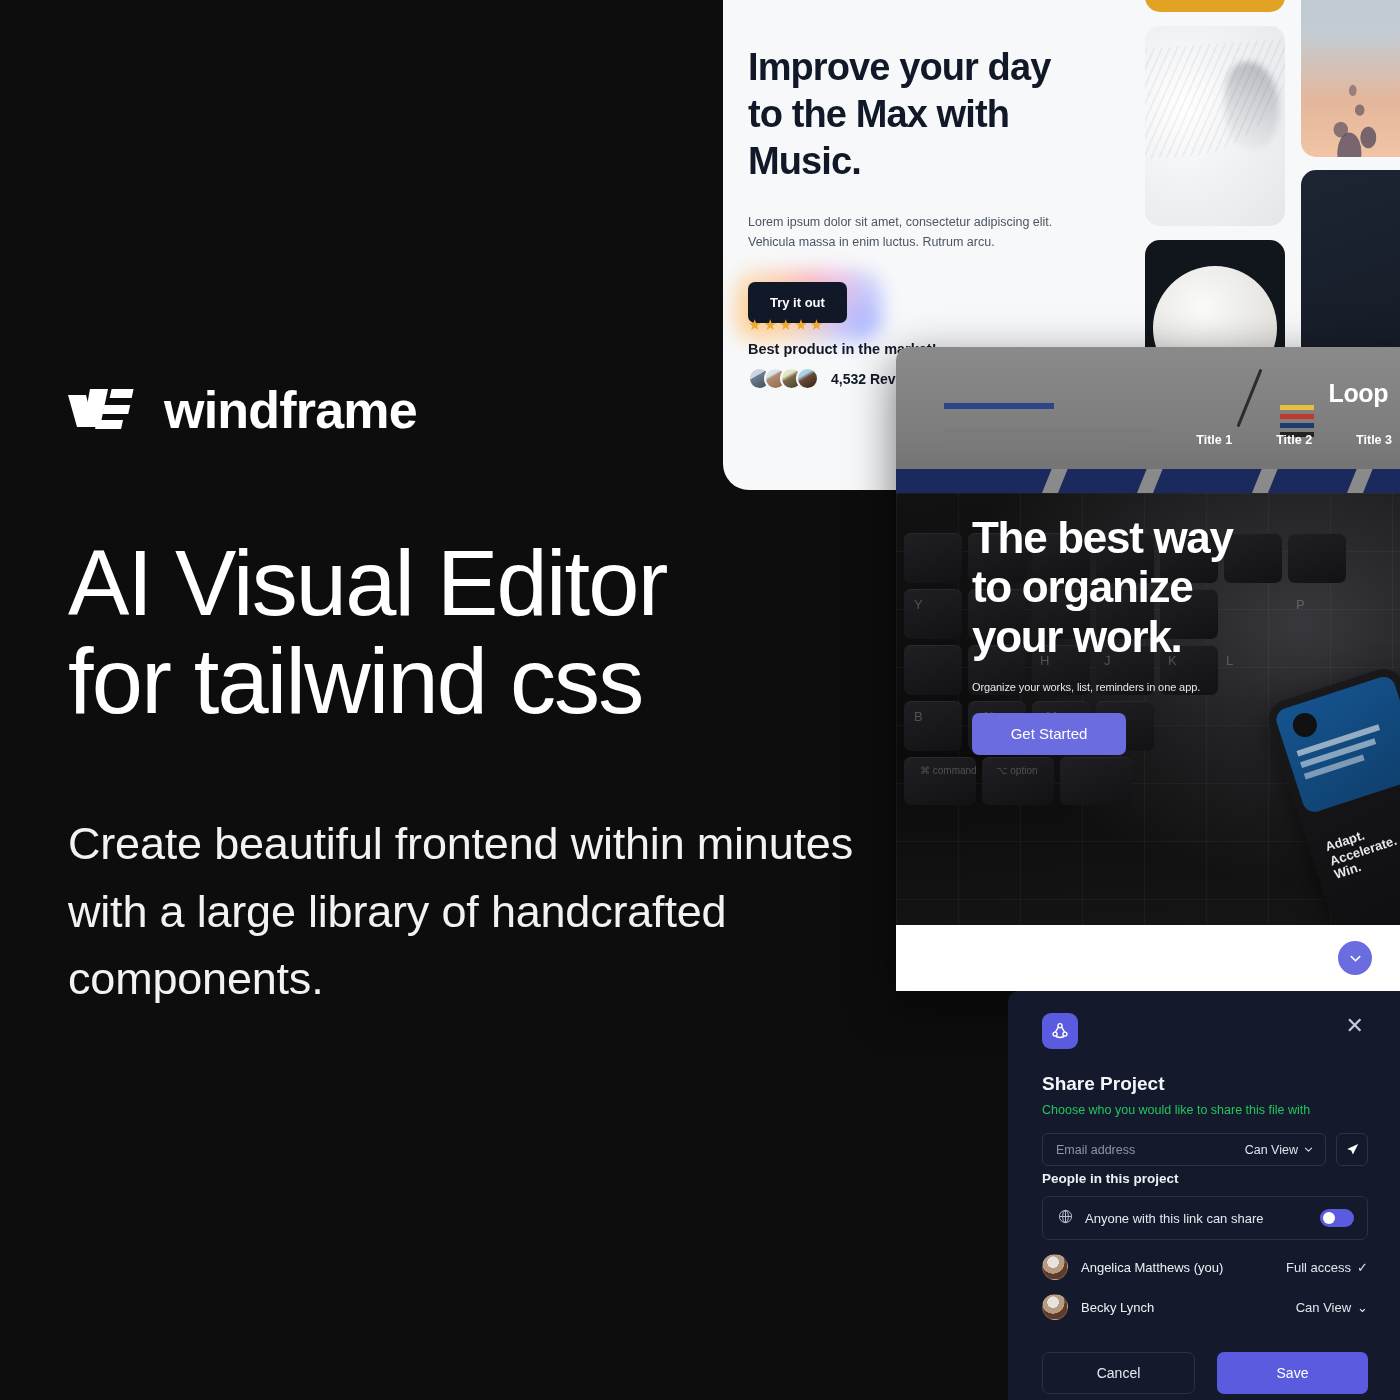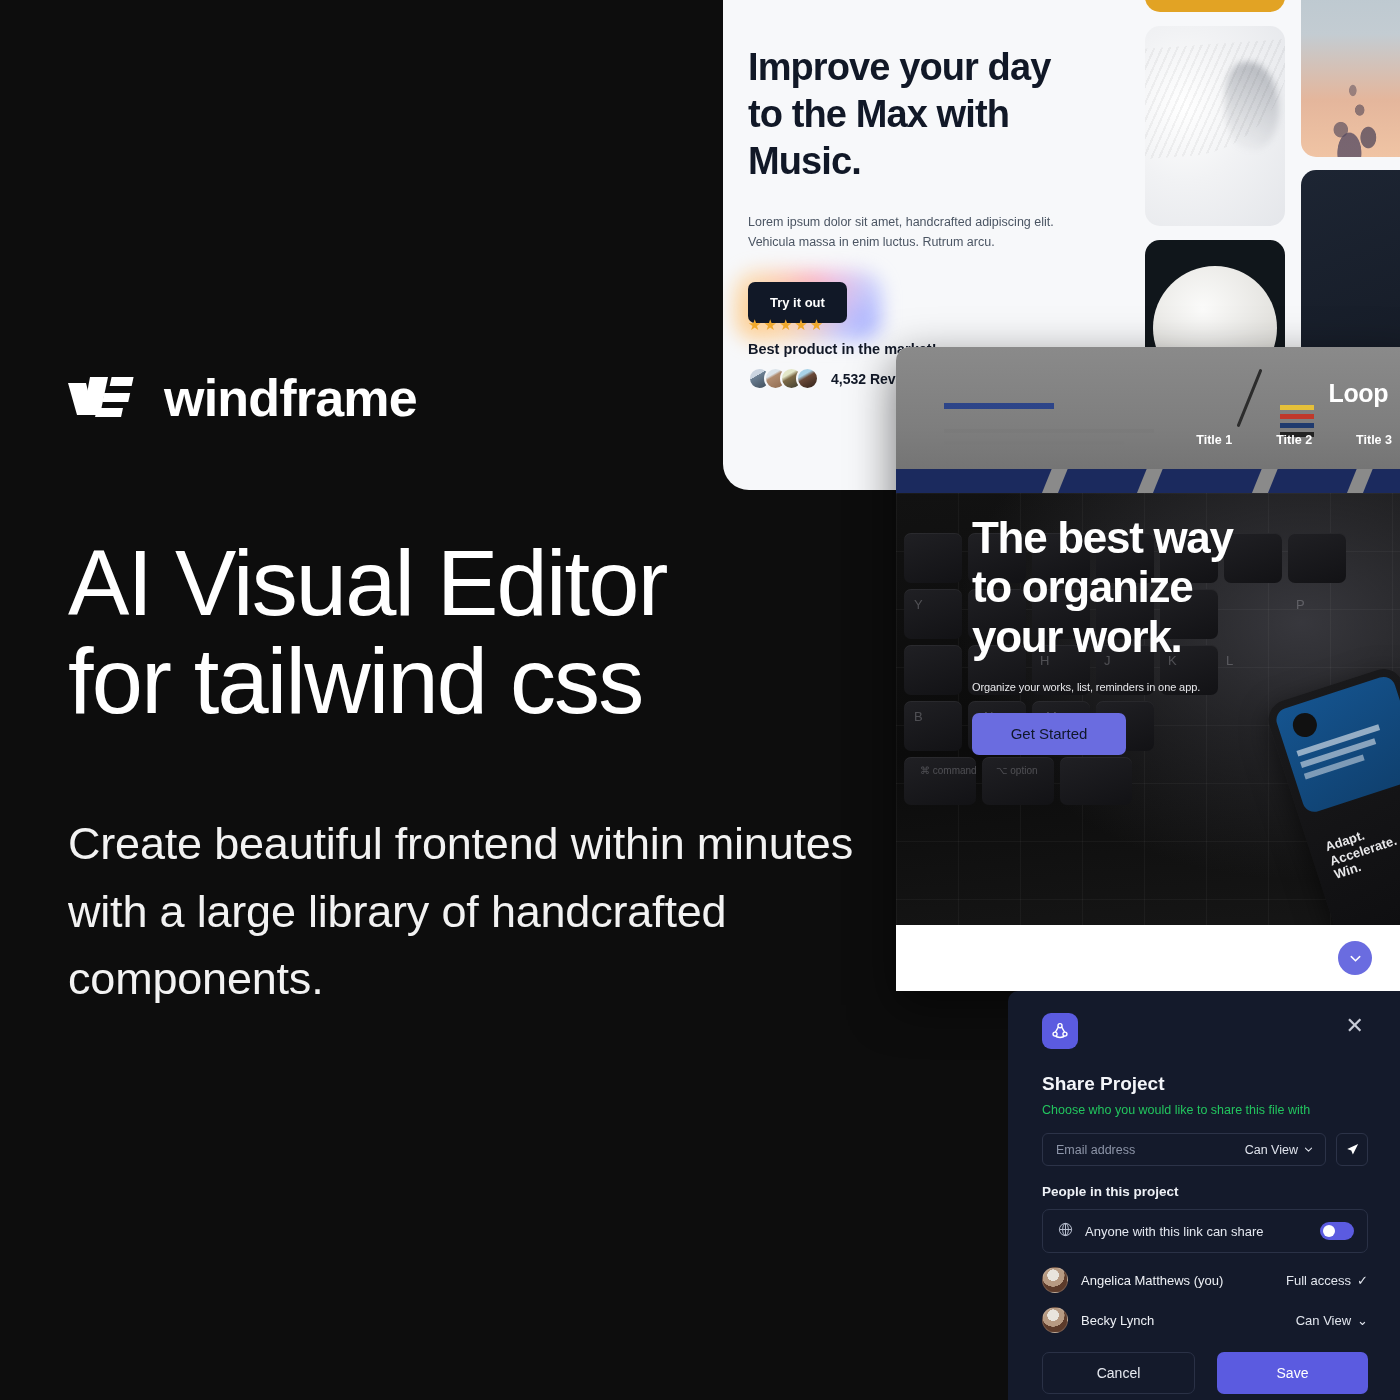--- a/index.html
+++ b/index.html
@@ -6,21 +6,21 @@
   html, body {
     width: 1400px; height: 1400px;
     background: #0d0d0d;
     font-family: "Liberation Sans", sans-serif;
     overflow: hidden;
   }
   .stage { position: relative; width: 1400px; height: 1400px; background: #0d0d0d; overflow: hidden; }
 
   
   .brand-row {
-    position: absolute; left: 68px; top: 372px;
+    position: absolute; left: 68px; top: 384px;
     display: flex; align-items: center; gap: 22px;
   }
   .brand-mark { width: 74px; height: 46px; display: block; }
   .brand-name {
     font-size: 52px; font-weight: 700; color: #ffffff;
     letter-spacing: -0.8px; line-height: 1;
   }
   .headline {
     position: absolute; left: 68px; top: 534px; width: 800px;
     font-size: 92px; line-height: 1.07; font-weight: 400;
@@ -216,21 +216,21 @@
   .keylabel { position: absolute; color: rgba(200,200,205,.30); font-size: 13px; }
   .loop-hero-copy { position: absolute; left: 76px; top: 20px; width: 330px; }
   .loop-title {
     font-size: 44px; line-height: 1.12; font-weight: 800; color: #fff;
     letter-spacing: -1.3px;
   }
   .loop-sub { margin-top: 20px; font-size: 11px; color: #e7e7ea; letter-spacing: -.1px; }
   .btn-start {
     margin-top: 20px; display: inline-flex; align-items: center; justify-content: center;
     width: 154px; height: 42px; border: none; border-radius: 7px;
-    background: #6a6ce0; color: #0f172a; font-size: 15px; font-weight: 400;
+    background: #6a6ce0; color: #ffffff; font-size: 15px; font-weight: 400;
     font-family: "Liberation Sans", sans-serif;
   }
   .phone {
     position: absolute; right: -24px; top: 186px; width: 140px; height: 260px;
     border-radius: 20px; transform: rotate(-18deg);
     background: linear-gradient(170deg,#1a1a1c 0%, #0e0e10 100%);
     box-shadow: 0 10px 30px rgba(0,0,0,.6); overflow: hidden;
   }
   .phone .screen-top {
     position: absolute; left: 8px; top: 8px; right: 8px; height: 108px;
@@ -290,21 +290,21 @@
   }
   .email-ph { font-size: 12.5px; color: #8d95a8; }
   .perm-sel {
     font-size: 12.5px; color: #dfe3ec; display: inline-flex; align-items: center; gap: 5px;
     background: none; border: none; font-family: "Liberation Sans", sans-serif;
   }
   .send-btn {
     width: 32px; height: 33px; border: 1px solid #2c3348; border-radius: 6px;
     background: #141a2b; color: #fff; display: flex; align-items: center; justify-content: center;
   }
-  .people-h { margin-top: 18px; font-size: 13.5px; font-weight: 700; color: #eef1f6; }
+  .people-h { margin-top: 5px; font-size: 13.5px; font-weight: 700; color: #eef1f6; }
   .link-box {
     margin-top: 10px; height: 44px; border: 1px solid #2a3146; border-radius: 7px;
     display: flex; align-items: center; justify-content: space-between; padding: 0 13px 0 14px;
   }
   .link-left { display: flex; align-items: center; gap: 11px; }
   .link-label { font-size: 13px; color: #e4e8f0; }
   .toggle {
     width: 34px; height: 18px; border-radius: 10px; background: #5b5be0;
     position: relative; border: none; cursor: pointer;
   }
@@ -360,21 +360,21 @@
 
   <div class="panel-music">
     <div class="music-inner">
 
       <div class="music-copy">
         <div class="music-title">
           <span>Improve your day</span><br>
           <span>to the Max with</span><br>
           <span>Music.</span>
         </div>
-        <p class="music-para">Lorem ipsum dolor sit amet, handcrafted adipiscing elit. Vehicula massa in enim luctus. Rutrum arcu.</p>
+        <p class="music-para">Lorem ipsum dolor sit amet, consectetur adipiscing elit. Vehicula massa in enim luctus. Rutrum arcu.</p>
         <div class="glow-wrap">
           <span class="glow"></span>
           <button class="btn-try">Try it out</button>
         </div>
       </div>
 
       <div class="reviews">
         <div class="stars">★★★★★</div>
         <div class="review-claim">Best product in the market!</div>
         <div class="review-row">

